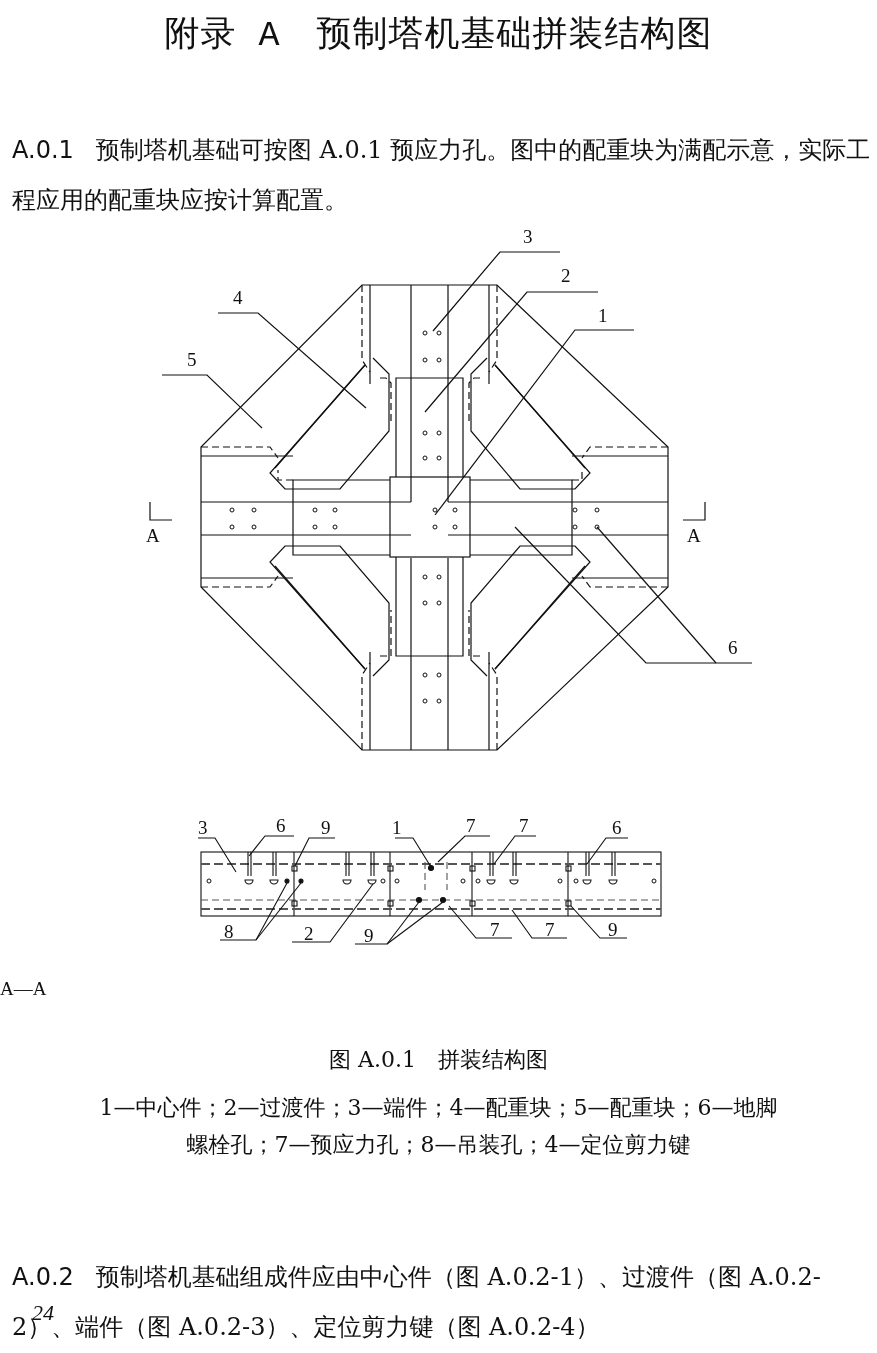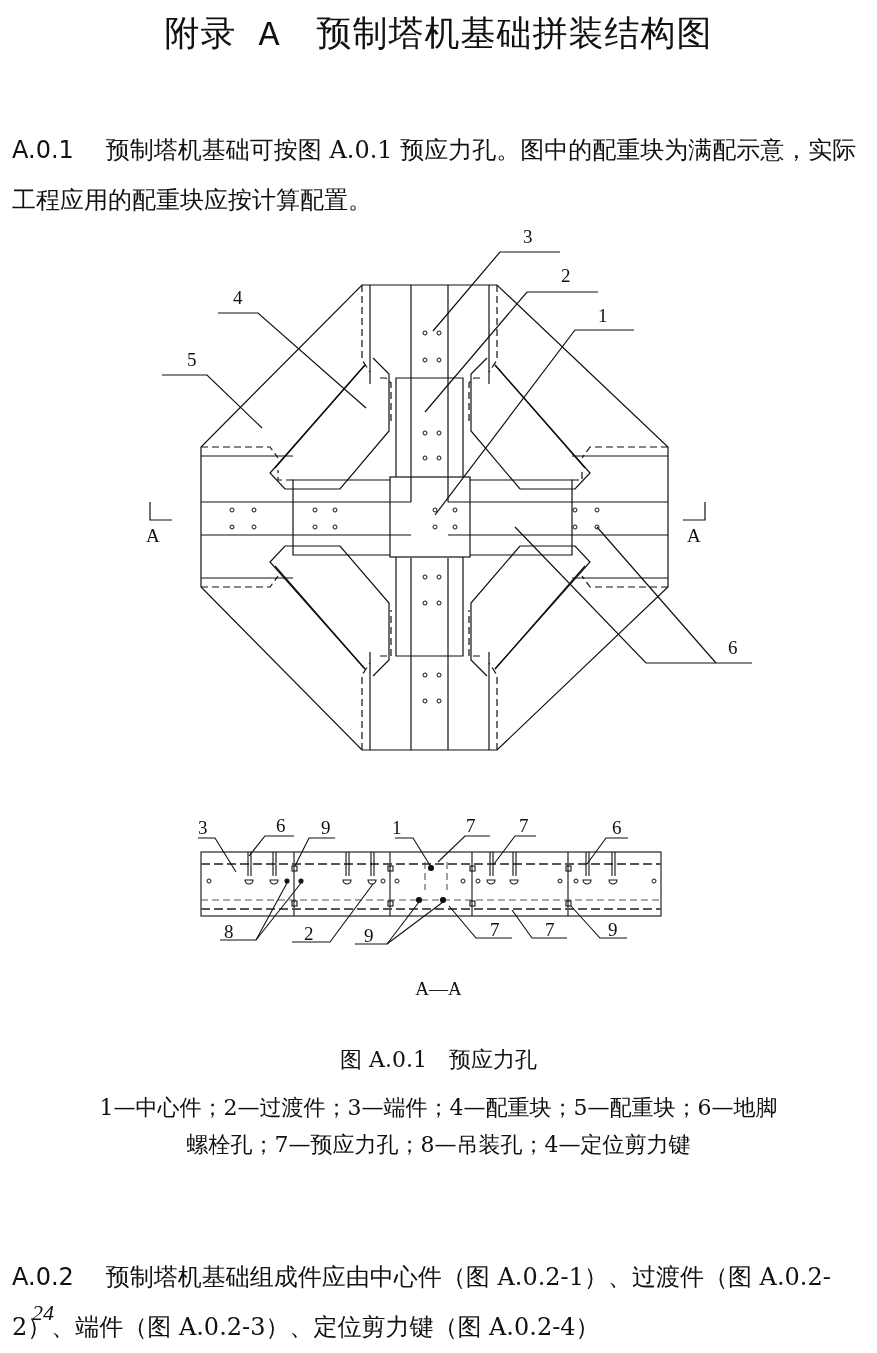--- a/index.html
+++ b/index.html
@@ -2,28 +2,28 @@
 <html><head>
 <meta charset="utf-8">
 <style>
   html, body { margin: 0; padding: 0; background: #ffffff; }
   body { width: 877px; height: 1353px; position: relative; overflow: hidden;
          font-family: "DejaVu Serif", "Liberation Serif", serif; color: #111; }
   .title { position: absolute; top: 10px; left: 0; width: 877px; text-align: center;
            font-size: 35px; letter-spacing: 1px; font-family: Liberation Mono, monospace; }
   .title .gap { display: inline-block; width: 36px; }
   .para { position: absolute; left: 12px; width: 860px; font-size: 24px; line-height: 50px; }
-  .para .num { font-family: "DejaVu Sans", "Liberation Sans", sans-serif; font-weight: normal; margin-right: 32px; }
+  .para .num { font-family: "DejaVu Sans", "Liberation Sans", sans-serif; font-weight: normal; margin-right: 22px; }
   .p1 { top: 125px; }
   .p2 { top: 1252px; }
   svg { position: absolute; left: 0; }
   .fig-main { top: 220px; }
   .fig-sec { top: 810px; }
   .lbl { font-family: "Liberation Serif", "DejaVu Serif", serif; font-size: 19px; fill: #111; }
-  .aa { position: absolute; top: 978px; left: 0; width: 877px; text-align: center; font-size: 19px;
+  .aa { position: absolute; top: 978px; left: 0; width: 877px; text-align: left; font-size: 19px;
         font-family: "Liberation Serif", serif; }
   .cap { position: absolute; top: 1045px; left: 0; width: 877px; text-align: center; font-size: 22px; }
   .cap .gap { display: inline-block; width: 22px; }
   .legend { position: absolute; left: 0; width: 877px; text-align: center; font-size: 22px; }
   .lg1 { top: 1093px; }
   .lg2 { top: 1130px; }
   .page { position: absolute; top: 1300px; left: 32px; font-size: 22px; font-style: italic;
           font-family: "Liberation Serif", serif; }
 </style>
 </head>
@@ -221,20 +221,20 @@
   <text class="lbl" x="224" y="938" stroke="none">8</text>
   <text class="lbl" x="304" y="940" stroke="none">2</text>
   <text class="lbl" x="364" y="942" stroke="none">9</text>
   <text class="lbl" x="490" y="936" stroke="none">7</text>
   <text class="lbl" x="545" y="936" stroke="none">7</text>
   <text class="lbl" x="608" y="936" stroke="none">9</text>
 </svg>
 
 <div class="aa">A—A</div>
 
-<div class="cap"><span>图 A.0.1</span><span class="gap"></span><span>预应力孔</span></div>
+<div class="cap"><span>图 A.0.1</span><span class="gap"></span><span>拼装结构图</span></div>
 
 <div class="legend lg1">1—中心件；2—过渡件；3—端件；4—配重块；5—配重块；6—地脚</div>
 <div class="legend lg2">螺栓孔；7—预应力孔；8—吊装孔；4—定位剪力键</div>
 
 <div class="para p2"><span class="num">A.0.2</span><span>预制塔机基础组成件应由中心件（图 A.0.2-1）、过渡件（图 A.0.2-2）、端件（图 A.0.2-3）、定位剪力键（图 A.0.2-4）</span></div>
 
 <div class="page">24</div>
 
 </body></html>

